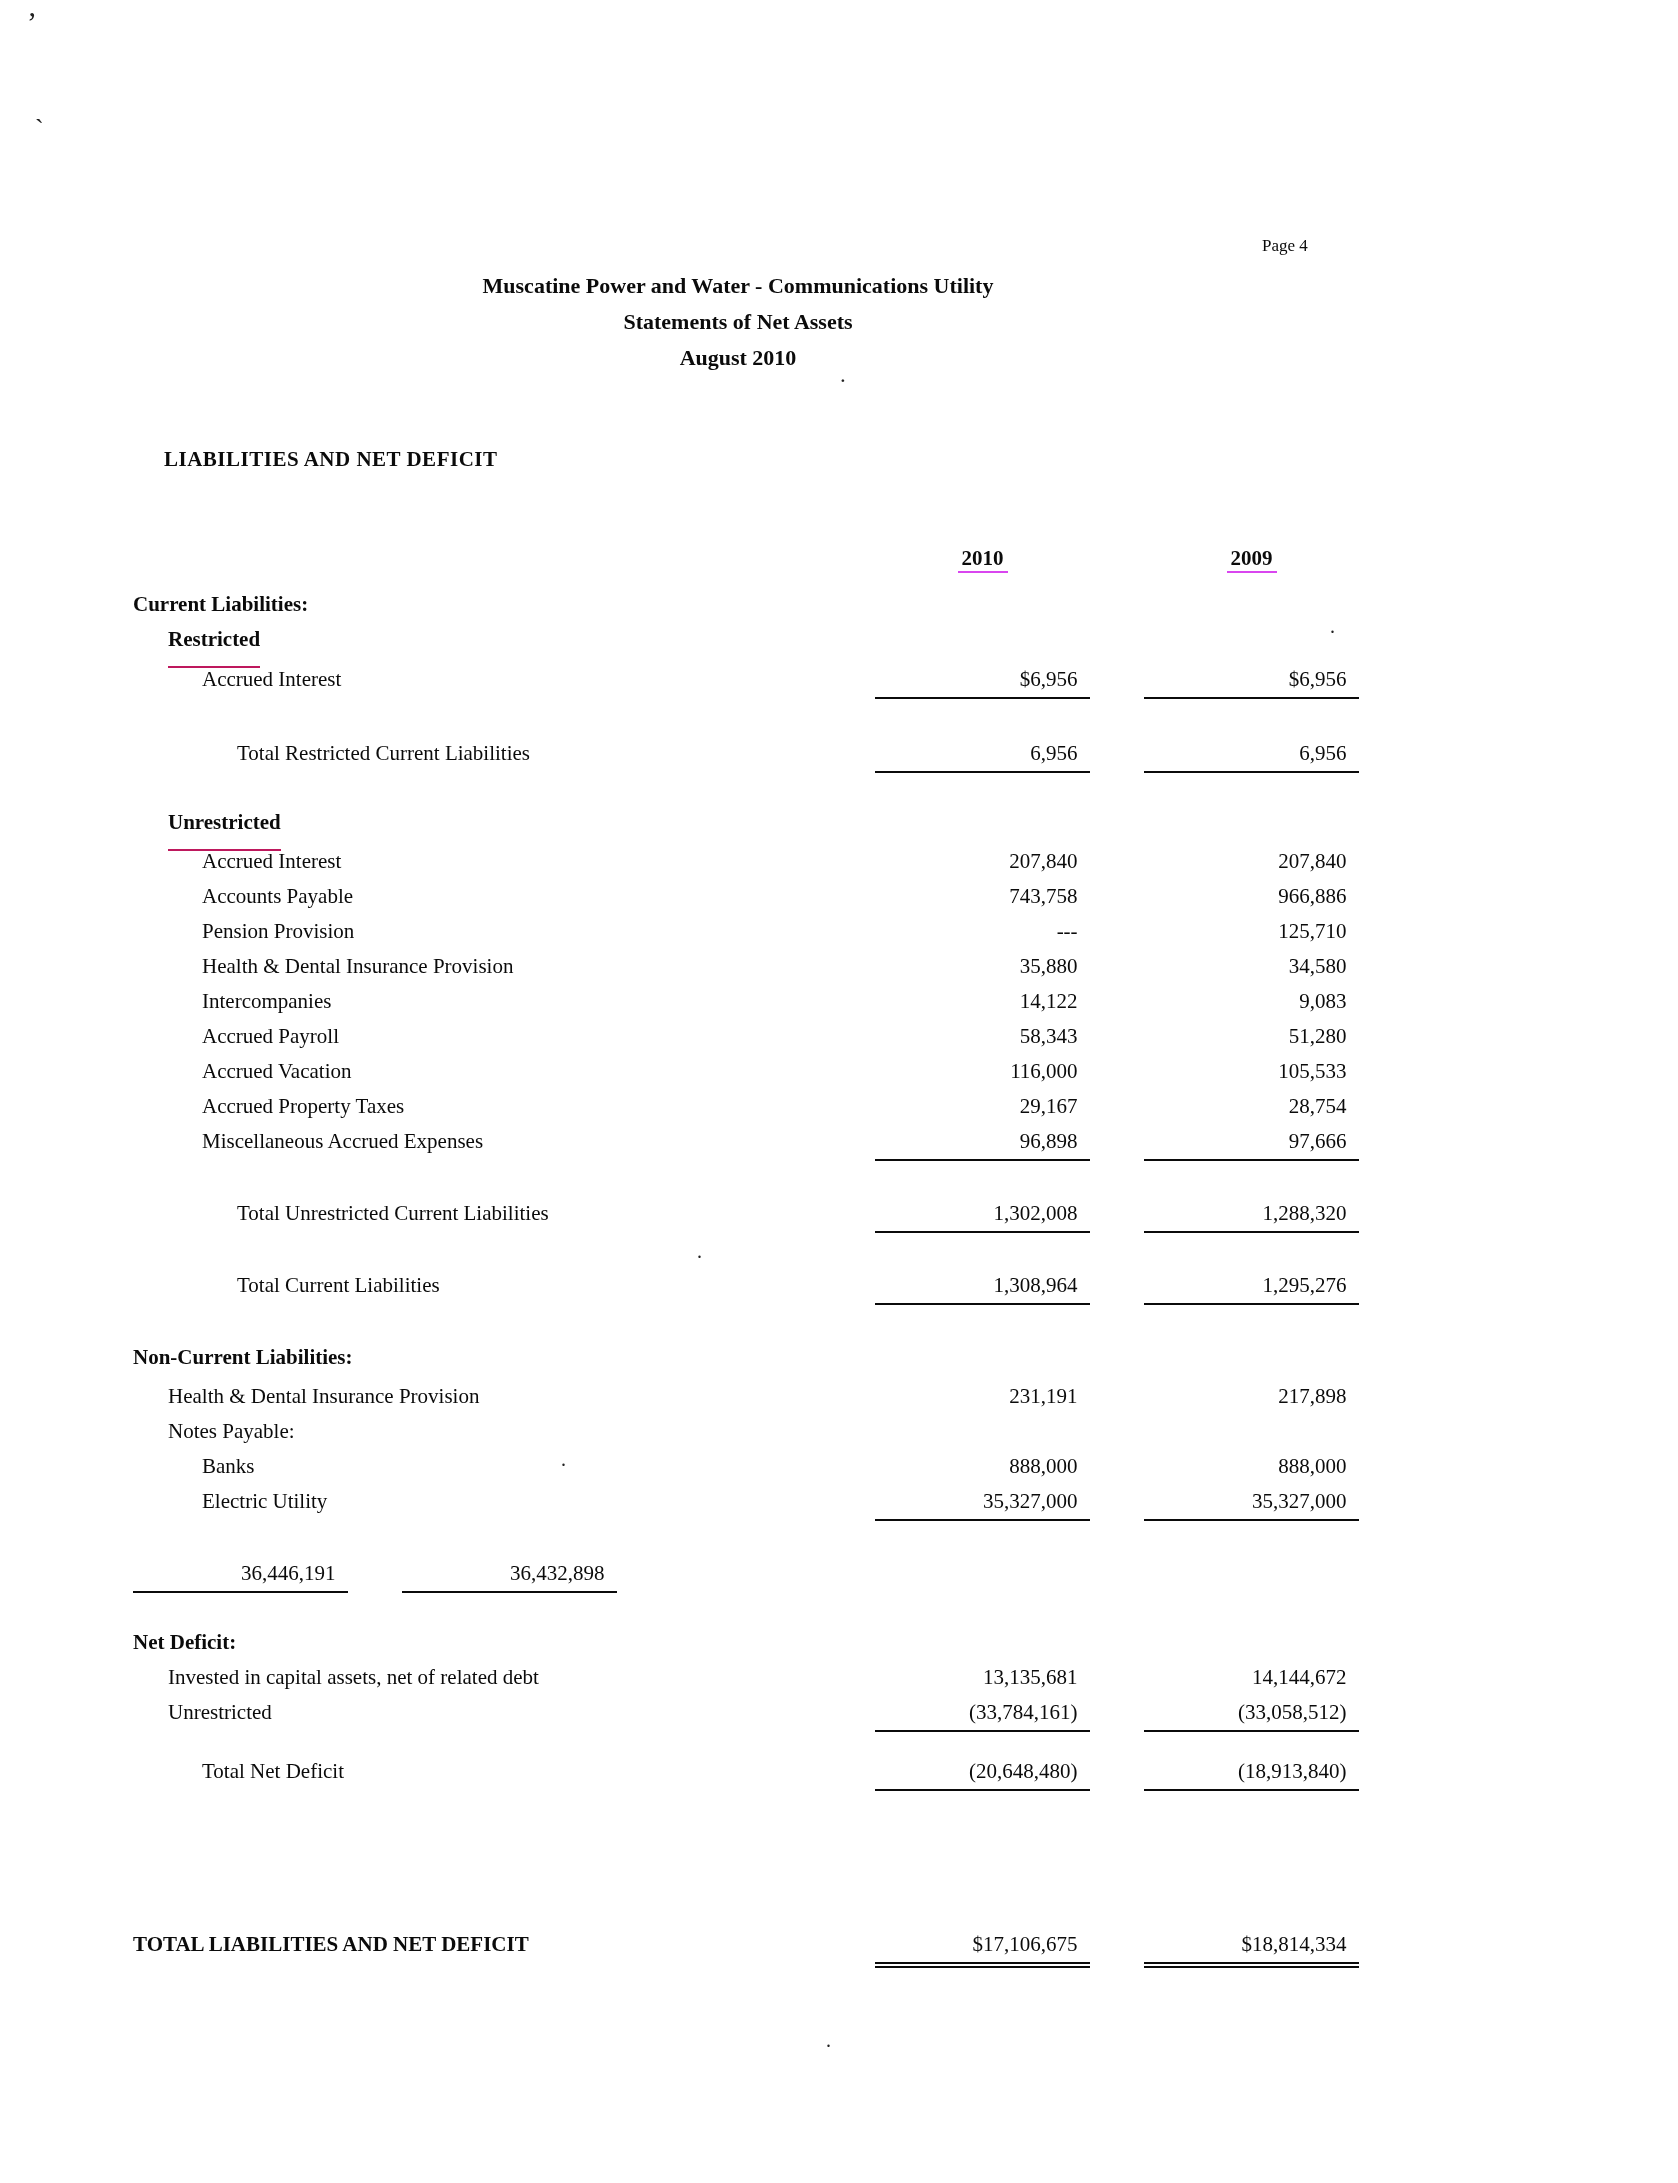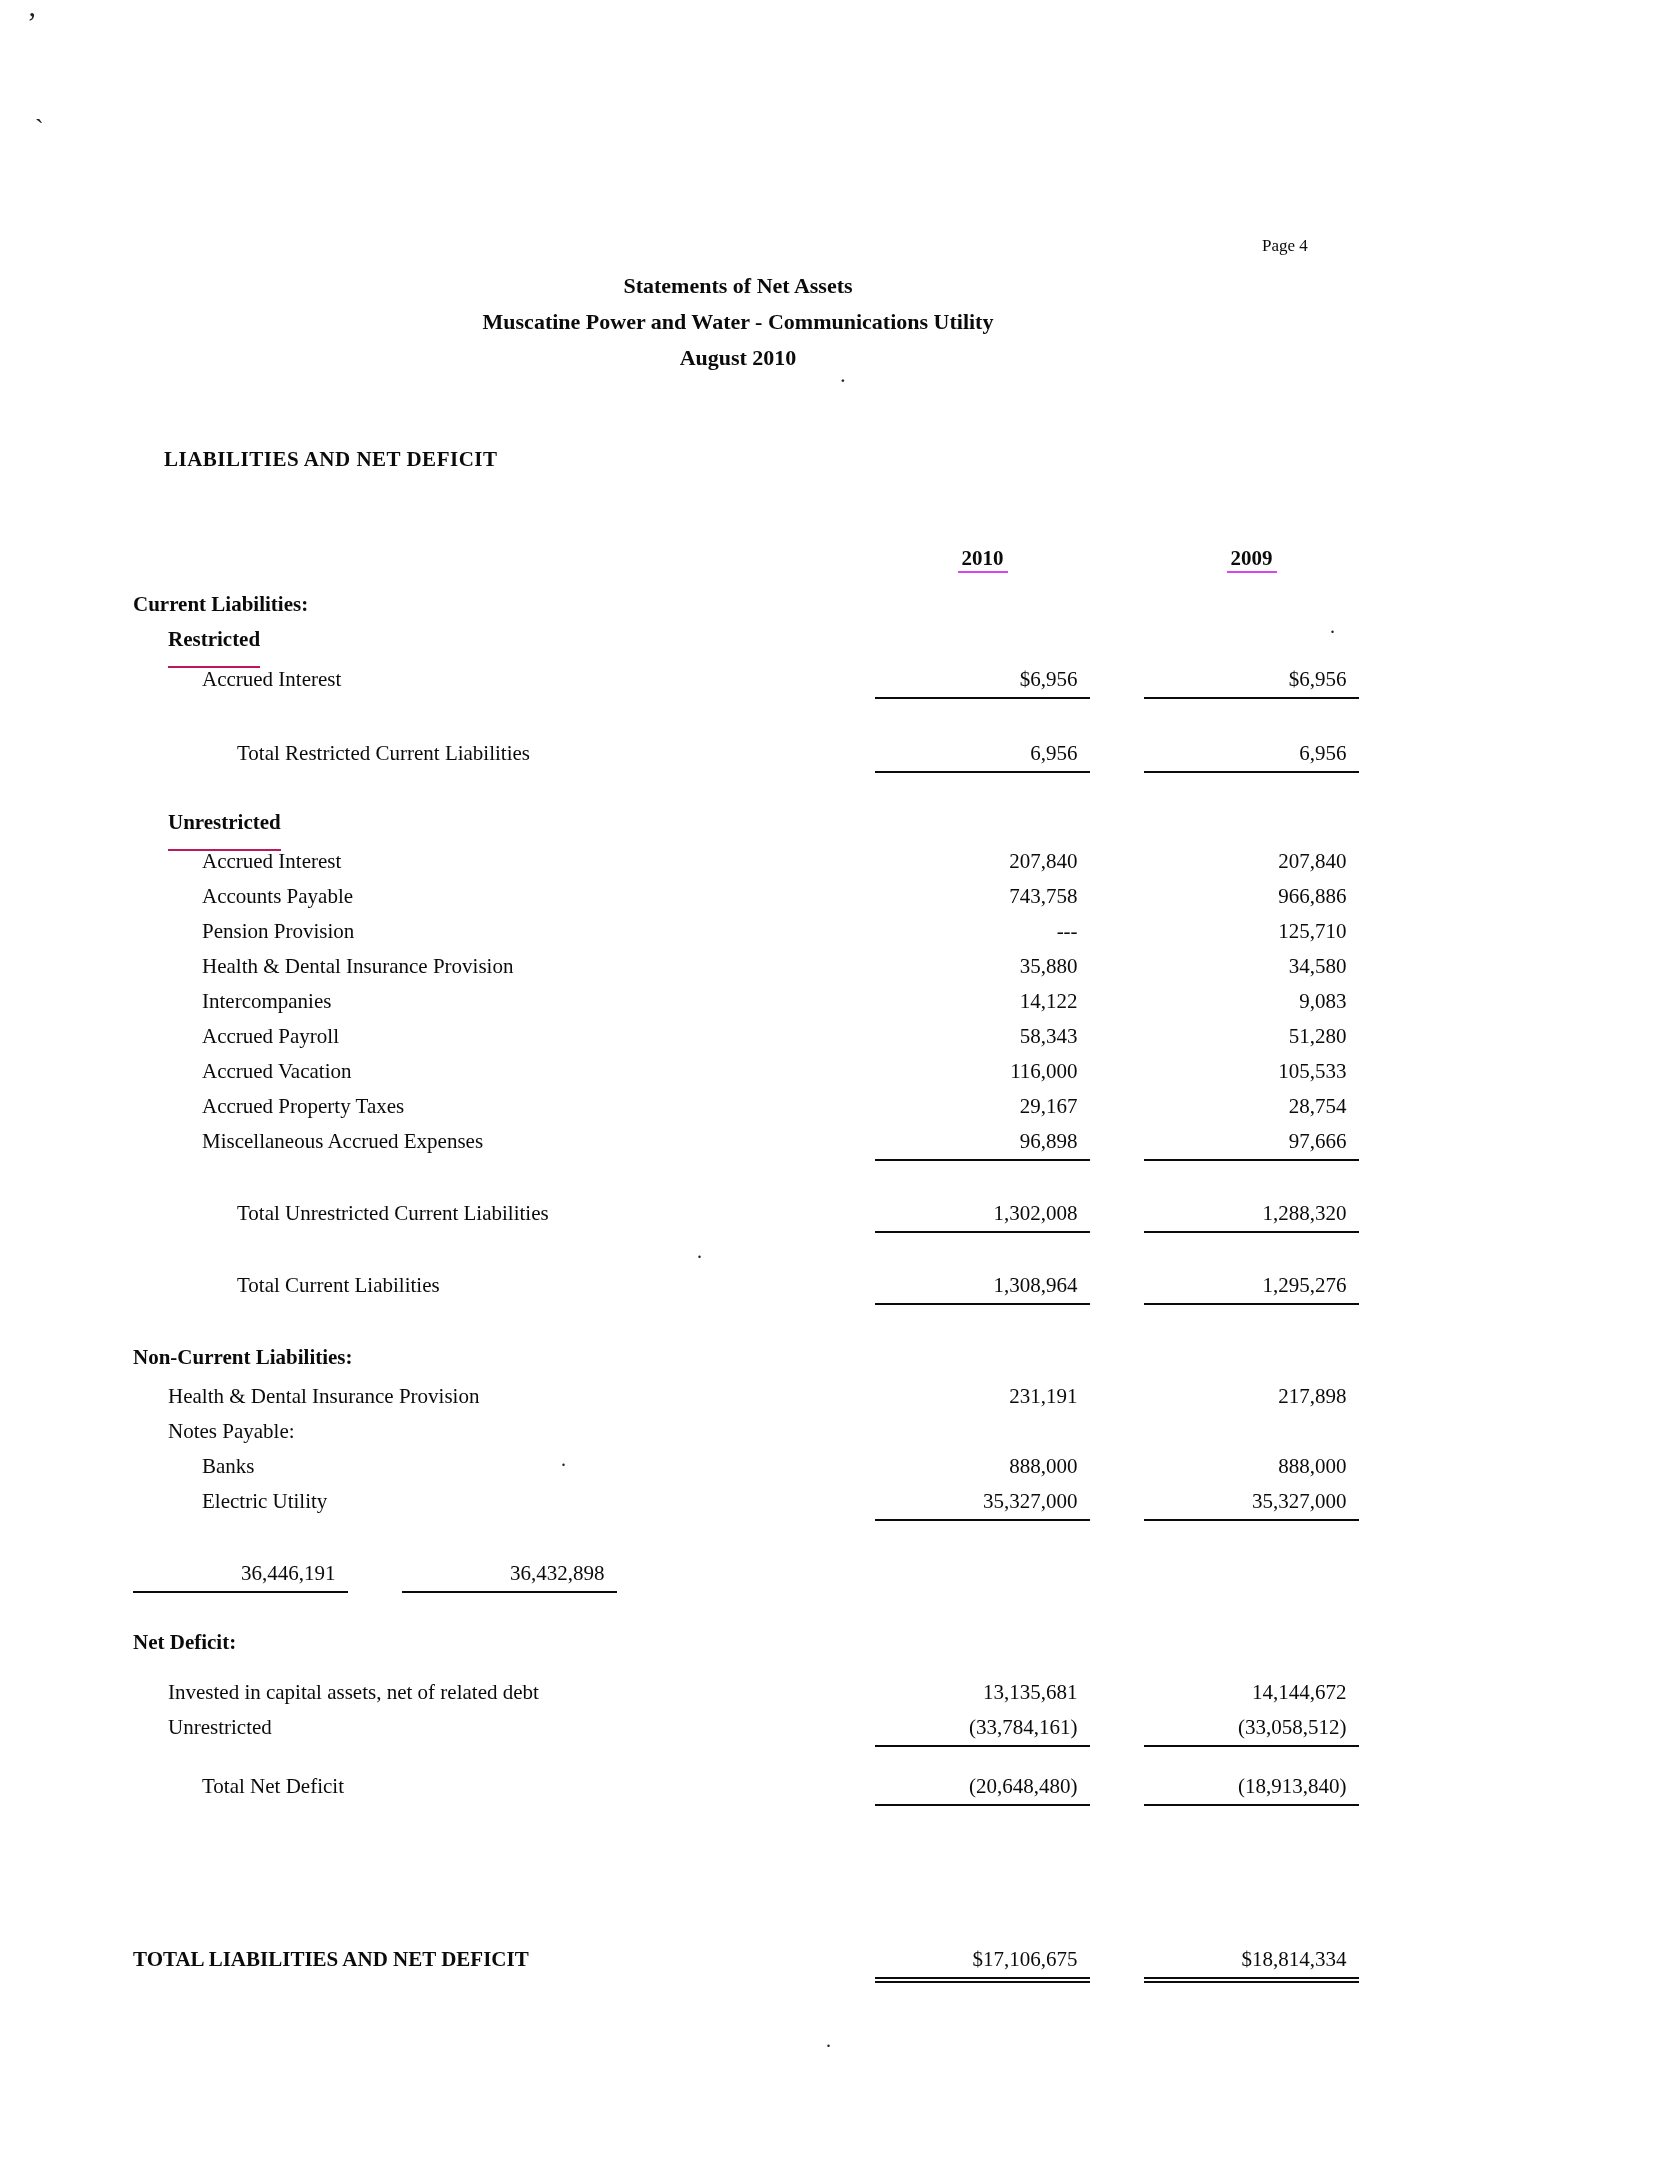--- a/index.html
+++ b/index.html
@@ -47,22 +47,22 @@
   .ch { text-align:center; padding-right:0; }
   .chu { font-weight:bold; border-bottom:2px solid #d946ef; padding:0 4px 1px 4px; }
   .artifact { position:absolute; color:#222; line-height:1; }
 </style>
 </head>
 <body>
 
 <div class="page-number">Page 4</div>
 
 <div class="header">
+  <div>Muscatine Power and Water - Communications Utility</div>
   <div>Statements of Net Assets</div>
-  <div>Muscatine Power and Water - Communications Utility</div>
   <div>August 2010</div>
 </div>
 
 <div class="section-heading">LIABILITIES AND NET DEFICIT</div>
 
 <div class="table">
   <div class="colhead">
     <div class="lbl"></div>
     <div class="val ch"><span class="chu">2010</span></div>
     <div class="val val2 ch"><span class="chu">2009</span></div>
@@ -175,21 +175,21 @@
       </div>
       <div class="row" style="margin-top: 35px;">
         <div class="val ru">36,446,191</div>
         <div class="val val2 ru">36,432,898</div>
       </div>
       <div class="row" style="margin-top: 32px;">
         <div class="lbl ind0 b"><span>Net Deficit:</span></div>
         <div class="val"></div>
         <div class="val val2"></div>
       </div>
-      <div class="row" style="margin-top: 15px;">
+      <div class="row" style="margin-top: 0;">
         <div class="lbl ind1"><span>Invested in capital assets, net of related debt</span></div>
         <div class="val">13,135,681</div>
         <div class="val val2">14,144,672</div>
       </div>
       <div class="row">
         <div class="lbl ind1"><span>Unrestricted</span></div>
         <div class="val ru">(33,784,161)</div>
         <div class="val val2 ru">(33,058,512)</div>
       </div>
       <div class="row" style="margin-top: 22px;">

